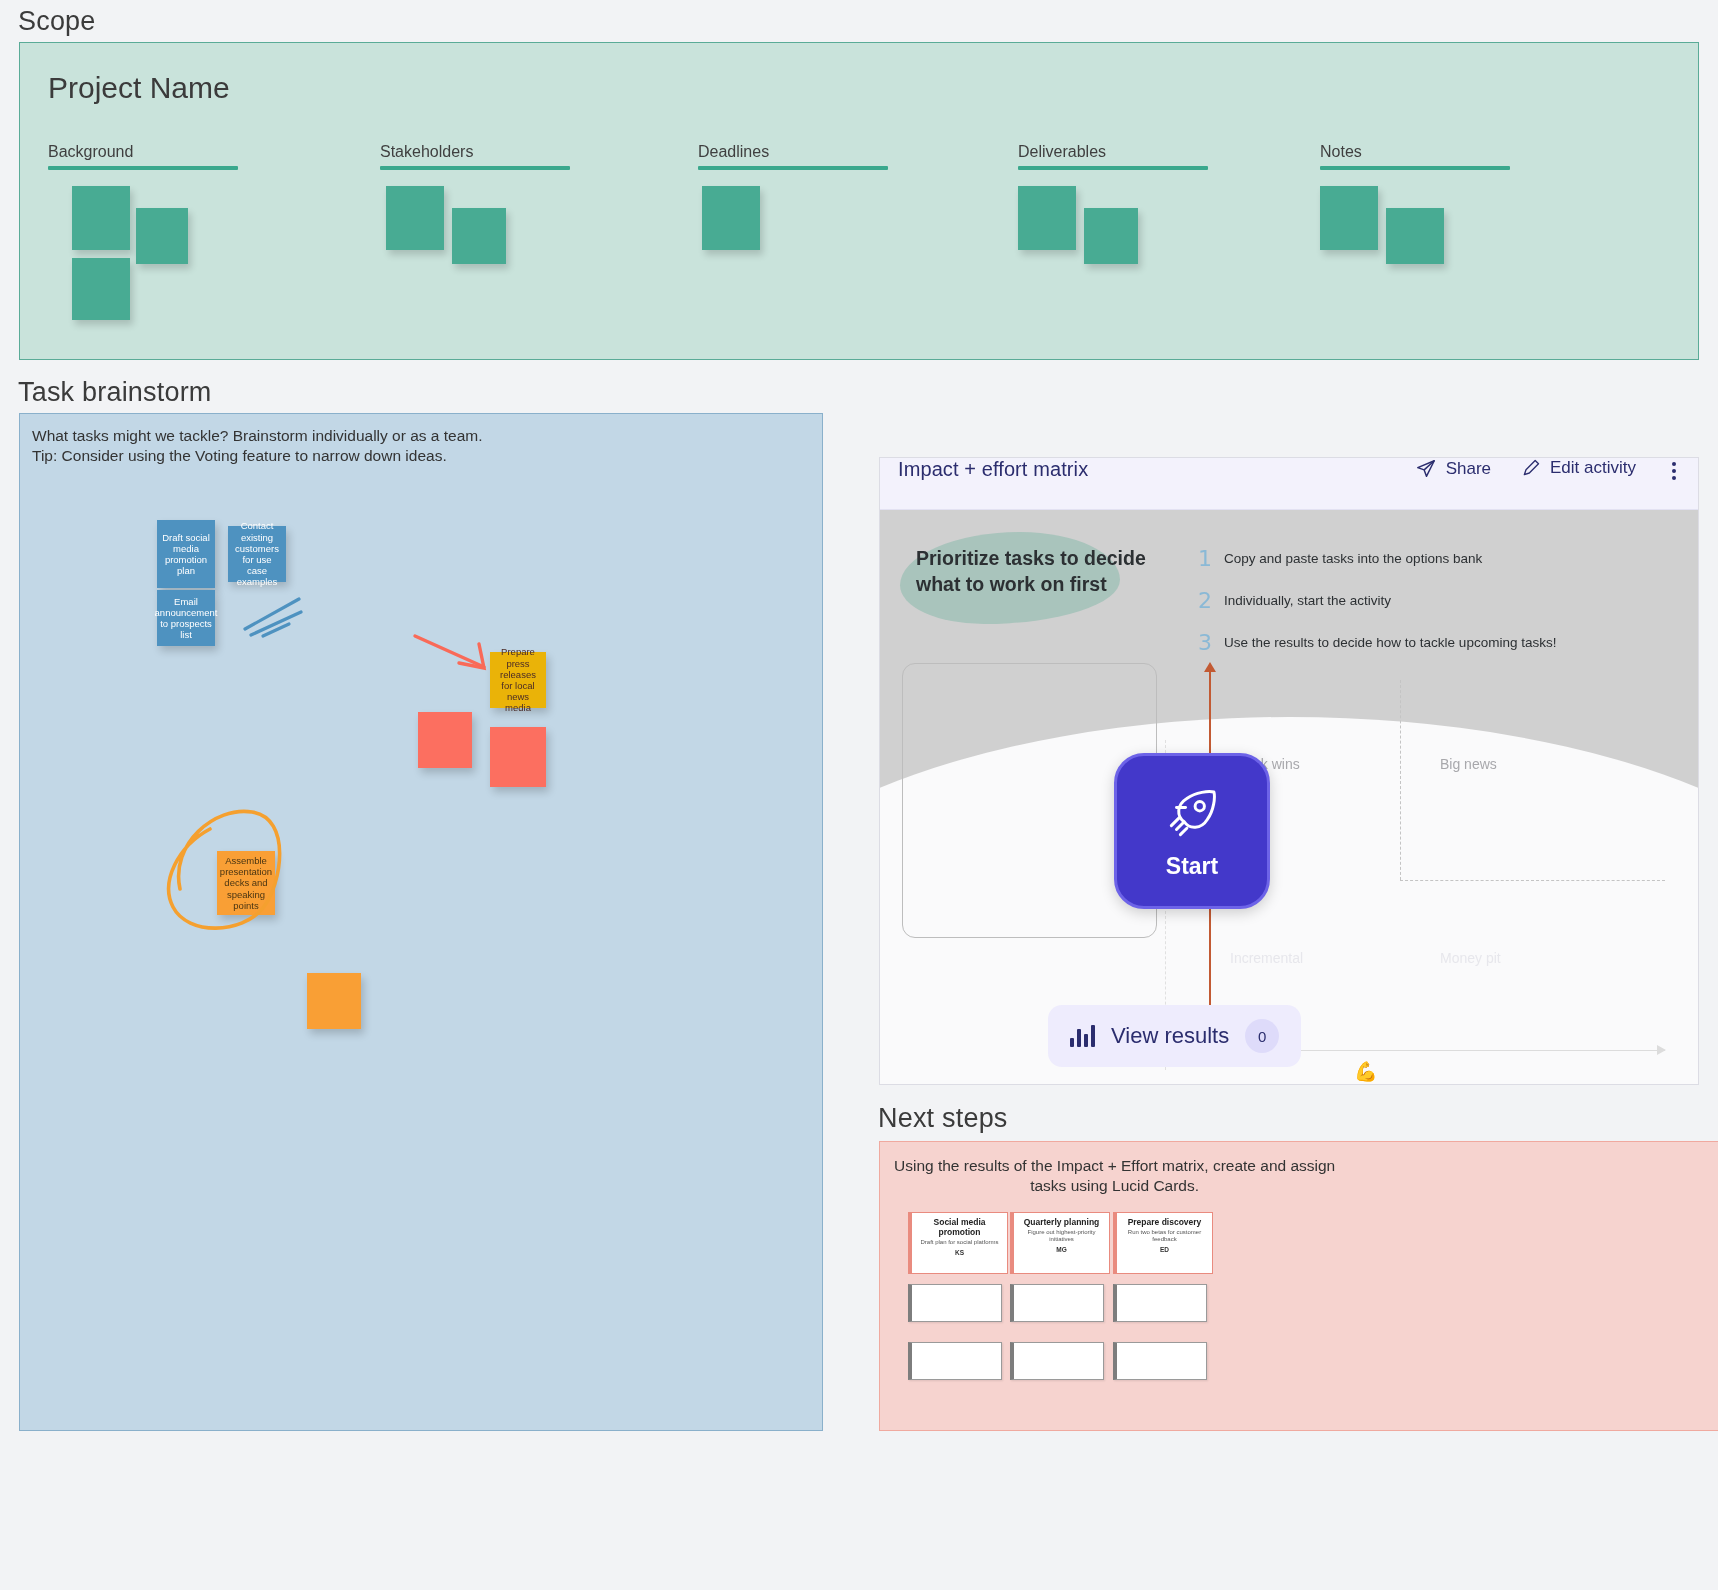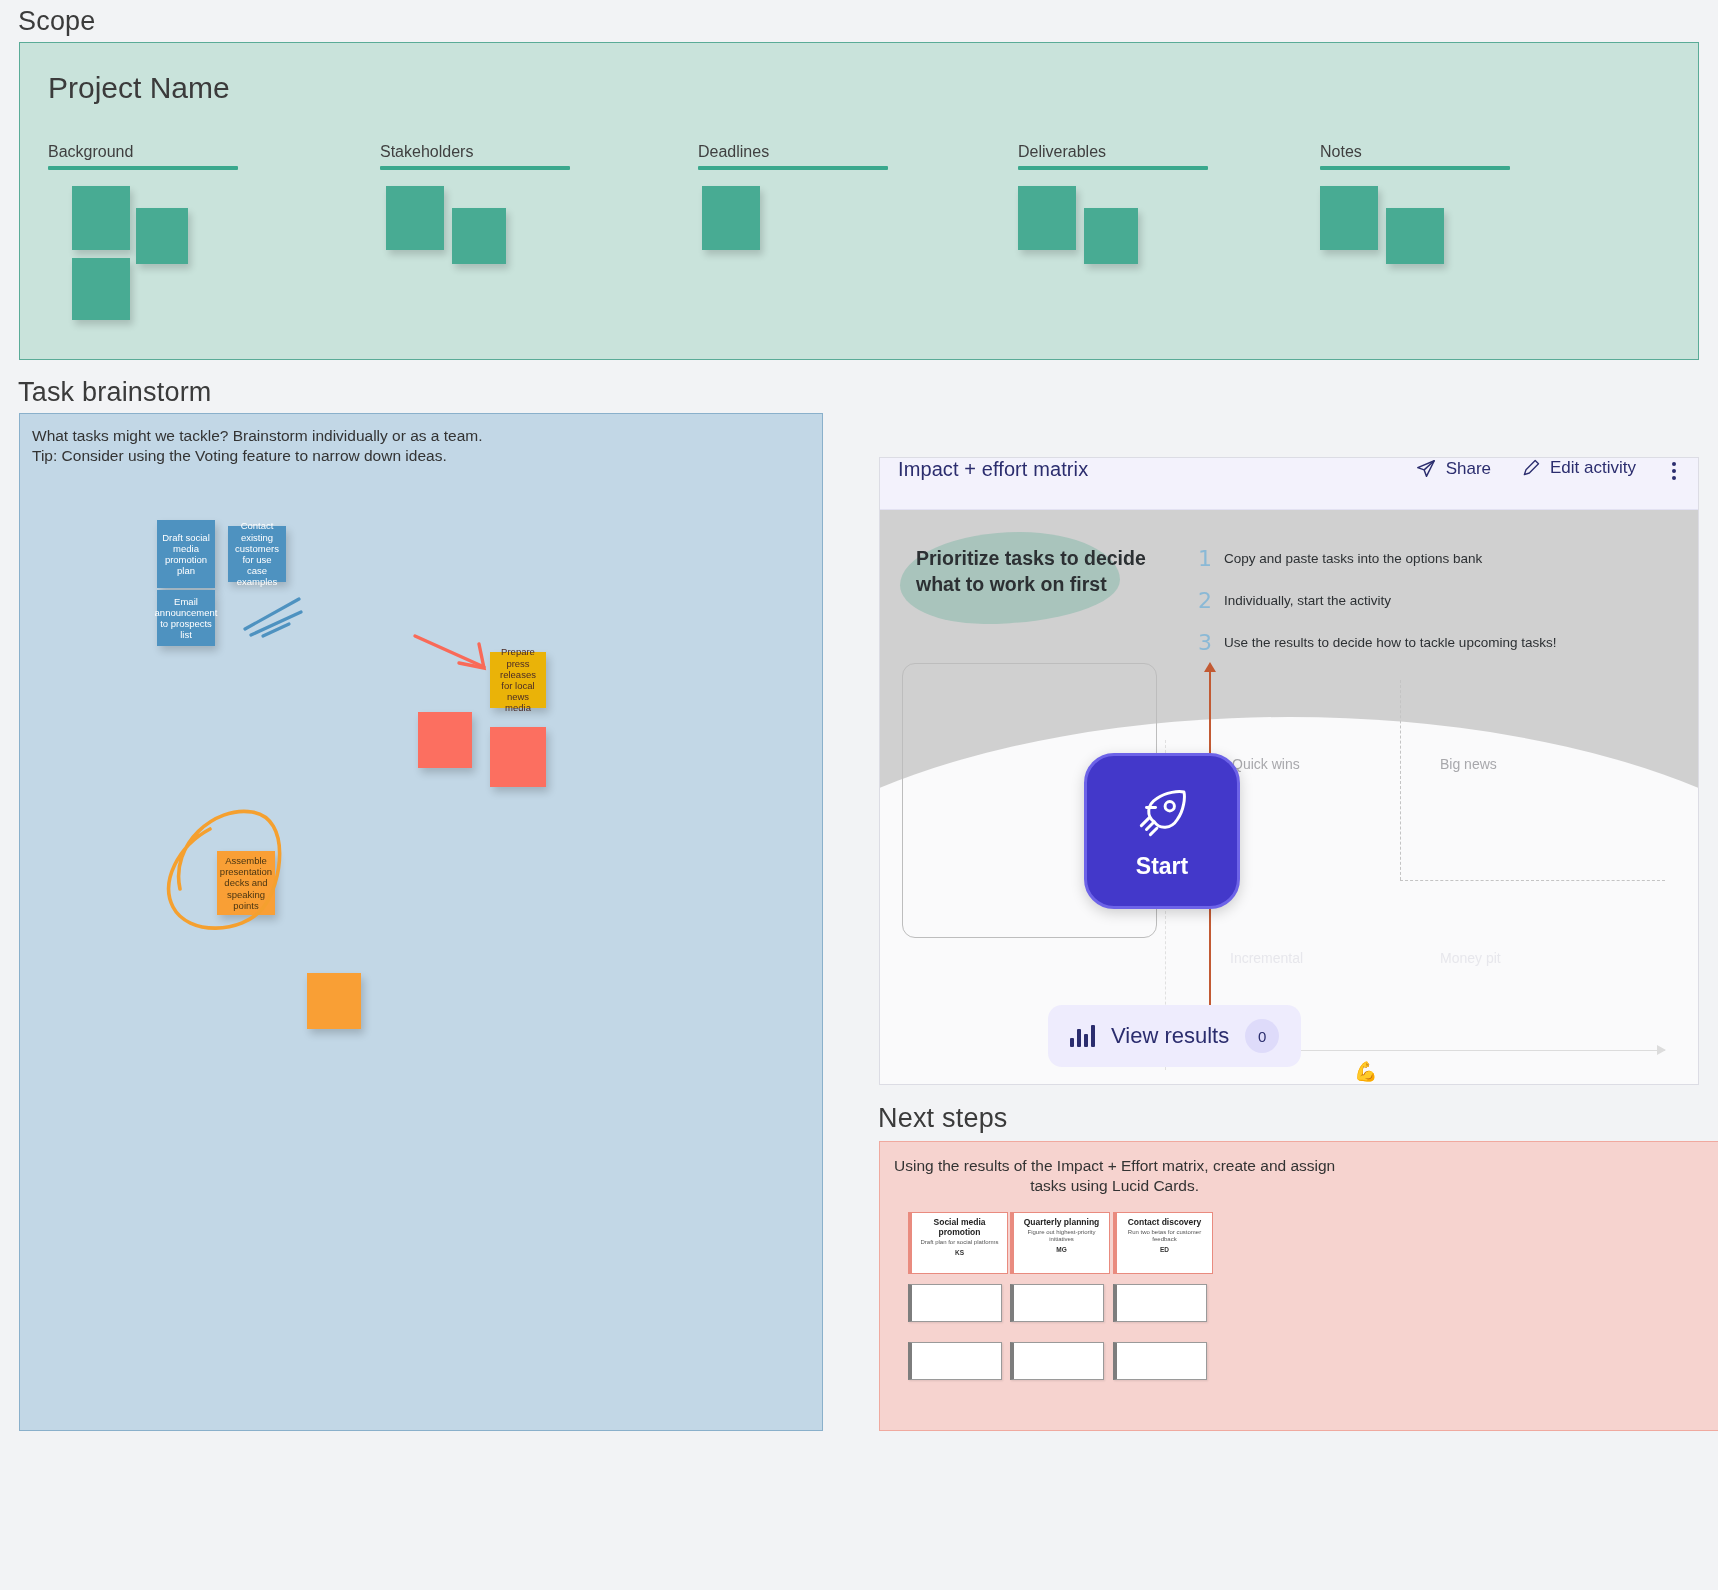--- a/index.html
+++ b/index.html
@@ -157,21 +157,21 @@
     position: absolute; font-size: 14px; color: #a8a8ac;
   }
   .quad-label.light { color: #e7e7ec; }
   #effort-label {
     position: absolute; left: 470px; top: 552px;
     text-align: center; color: #ebebf0; font-size: 13.5px;
   }
   #effort-icon { font-size: 19px; display:block; line-height: 1; }
 
   #start-button {
-    position: absolute; left: 204px; top: 243px;
+    position: absolute; left: 234px; top: 243px;
     width: 156px; height: 156px;
     background: #4338ca; border: 3px solid #6d63e8;
     border-radius: 30px;
     display: flex; flex-direction: column;
     align-items: center; justify-content: center; gap: 8px;
     cursor: pointer;
     box-shadow: 0 4px 14px rgba(0,0,0,.18);
   }
   #start-label { color: #fff; font-size: 23px; font-weight: bold; }
 
@@ -412,21 +412,21 @@
     <div class="lcard-title">Social media promotion</div>
     <div class="lcard-desc">Draft plan for social platforms</div>
     <div class="lcard-initials">KS</div>
   </div>
   <div class="lcard" style="left:130px;top:70px;">
     <div class="lcard-title">Quarterly planning</div>
     <div class="lcard-desc">Figure out highest-priority initiatives</div>
     <div class="lcard-initials">MG</div>
   </div>
   <div class="lcard" style="left:233px;top:70px;">
-    <div class="lcard-title">Contact discovery</div>
+    <div class="lcard-title">Prepare discovery</div>
     <div class="lcard-desc">Run two betas for customer feedback</div>
     <div class="lcard-initials">ED</div>
   </div>
 
   <div class="ecard" style="left:28px;top:142px;"></div>
   <div class="ecard" style="left:130px;top:142px;"></div>
   <div class="ecard" style="left:233px;top:142px;"></div>
   <div class="ecard" style="left:28px;top:200px;"></div>
   <div class="ecard" style="left:130px;top:200px;"></div>
   <div class="ecard" style="left:233px;top:200px;"></div>

